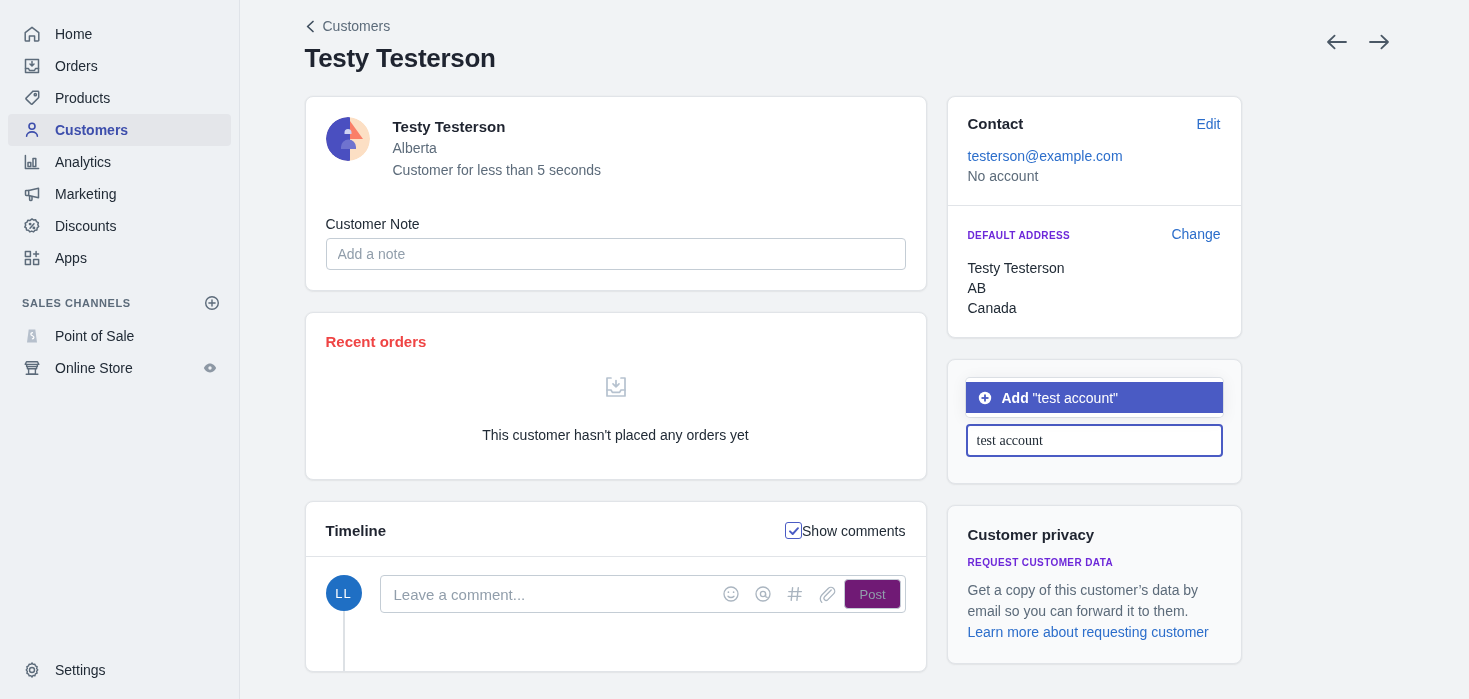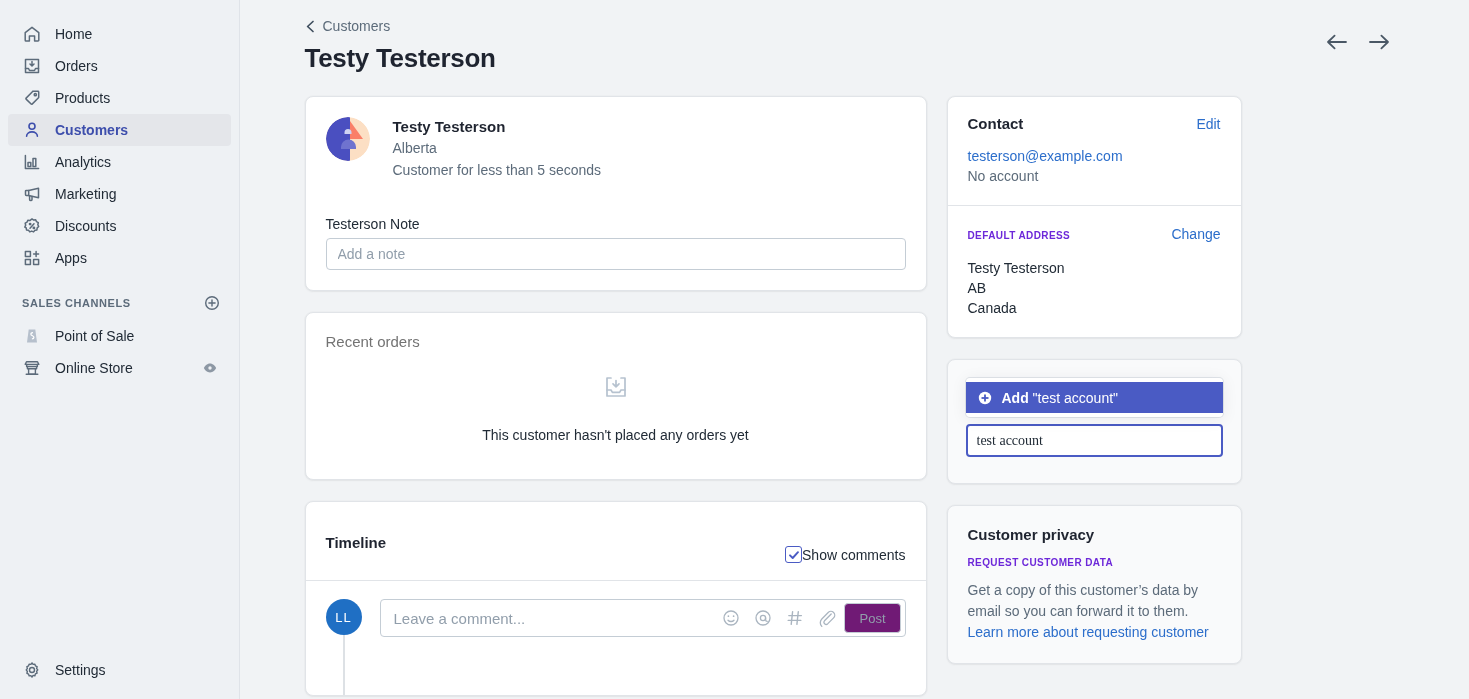--- a/index.html
+++ b/index.html
@@ -113,33 +113,33 @@
     width: 100%; height: 32px;
     border: 1px solid #c4cdd5; border-radius: 4px;
     background: #fff;
     font-family: "Liberation Sans", sans-serif;
     font-size: 14px; color: #212b36;
     padding: 0 11px;
   }
   .note-input::placeholder { color: #919eab; }
 
   
-  .card-title { font-size: 15px; font-weight: 400; color: #737373; }
+  .card-title { font-size: 15px; font-weight: 700; color: #ef4444; }
   .empty-state { text-align: center; padding: 24px 0 16px; }
   .empty-icon { display: flex; justify-content: center; margin-bottom: 27px; }
   .empty-text { font-size: 14px; color: #212b36; }
 
   
   .timeline-wrap { padding: 0; }
   .timeline-head {
     display: flex; align-items: center; justify-content: space-between;
     padding: 20px 20px 17px 20px;
   }
   .timeline-title { font-size: 15px; font-weight: 700; color: #1f2430; }
-  .show-comments { display: flex; align-items: center; cursor: pointer; margin-top: 24px; }
+  .show-comments { display: flex; align-items: center; cursor: pointer; }
   .cbx {
     width: 17px; height: 17px; border-radius: 3px;
     border: 1.5px solid #4a5bc4; background: #fff;
     display: flex; align-items: center; justify-content: center;
     flex: 0 0 17px;
   }
   .show-comments .lbl { font-size: 14px; color: #212b36; }
   .tl-divider { height: 1px; background: #e1e4e8; }
 
   .tl-body { padding: 18px 20px 0 20px; }
@@ -421,21 +421,21 @@
                       <path d="M15 30a7.5 7.5 0 0 1 15 0v2H15Z" fill="#6f73cf"></path>
                     </g>
                   </svg>
                 </span>
                 <div>
                   <div class="cust-name">Testy Testerson</div>
                   <div class="cust-sub">Alberta</div>
                   <div class="cust-sub">Customer for less than 5 seconds</div>
                 </div>
               </div>
-              <div class="note-label">Testerson Note</div>
+              <div class="note-label">Customer Note</div>
               <input class="note-input" type="text" placeholder="Add a note" style="">
             </div>
           </section>
 
           <section class="card">
             <div class="card-pad">
               <div class="card-title">Recent orders</div>
               <div class="empty-state">
                 <div class="empty-icon">
                   <svg width="26" height="26" viewBox="0 0 26 26" fill="none" stroke="#b6c2cf" stroke-width="1.7" stroke-linecap="round" stroke-linejoin="round">

